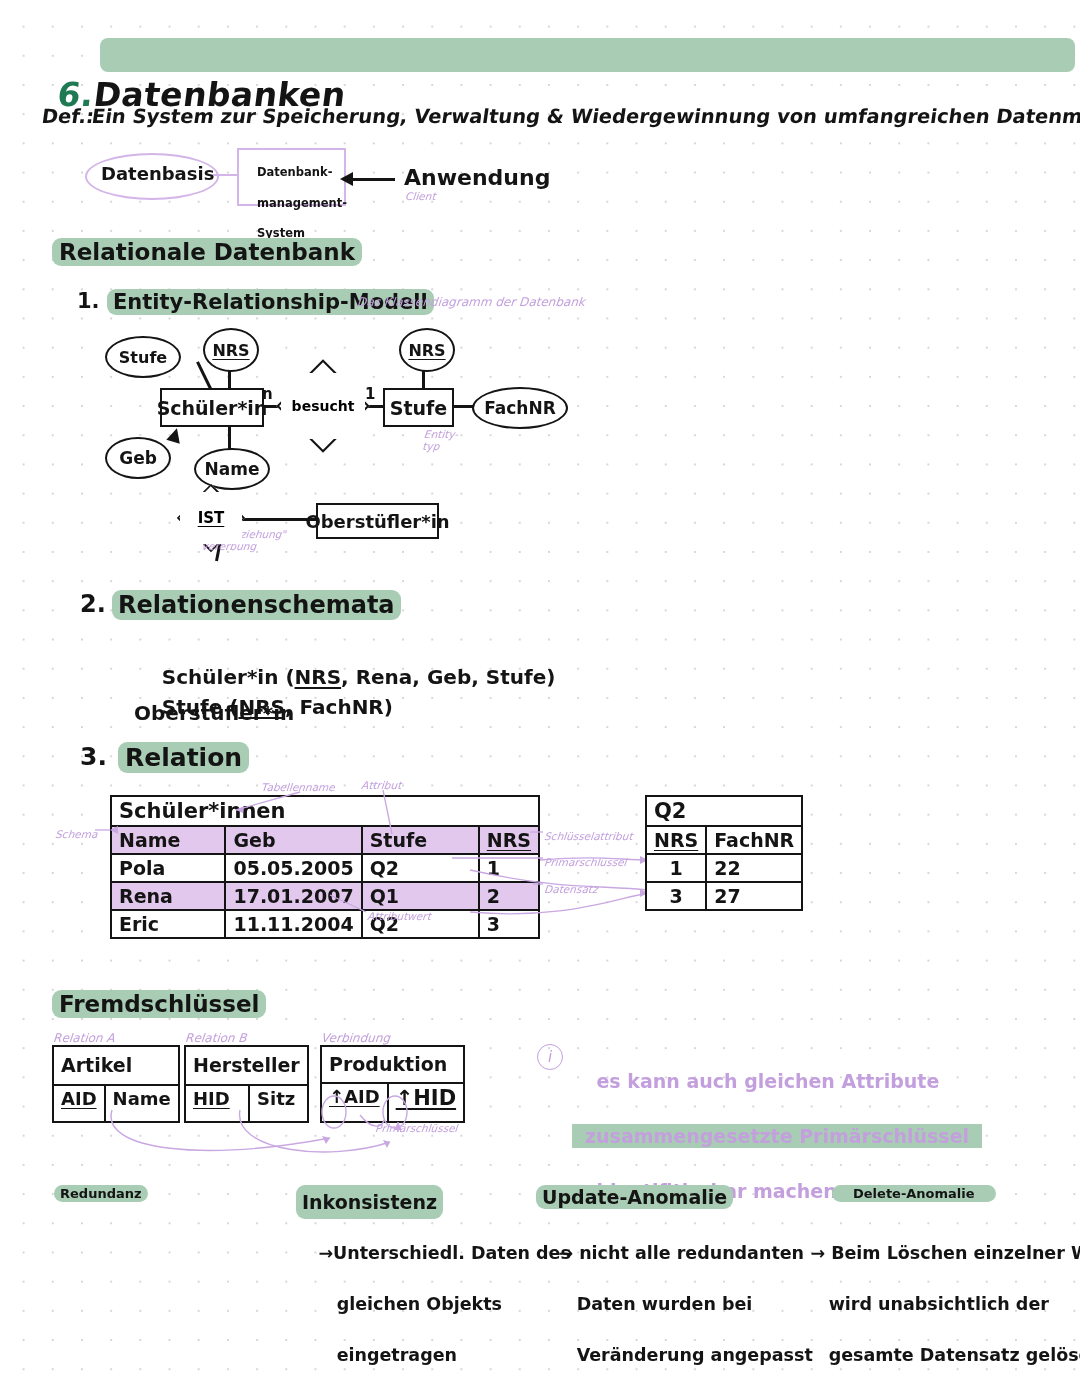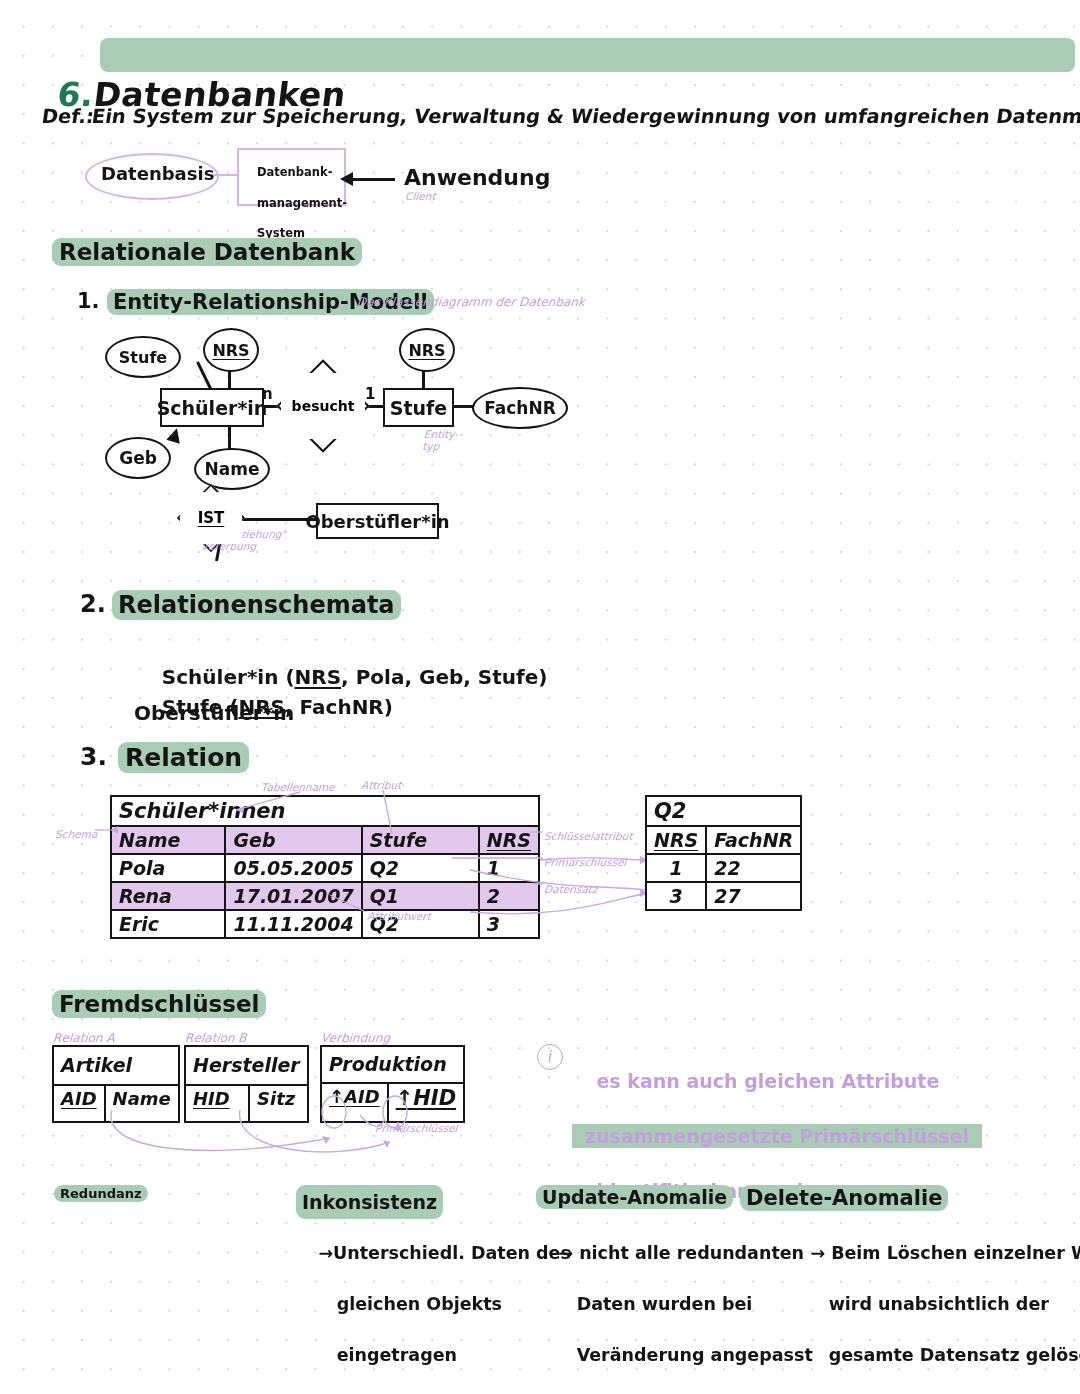--- a/index.html
+++ b/index.html
@@ -62,21 +62,21 @@
     position:absolute;inset:0;border:2.6px solid #141414;background:#fff;
     transform:rotate(45deg);
   }
   .diamond .lbl{position:absolute;inset:0;display:flex;align-items:center;
     justify-content:center;font-weight:700;z-index:2;background:#fff;}
 
   .line{position:absolute;background:#141414;}
 
   
   .tbl{position:absolute;border:2.6px solid #141414;background:#fff;
-       border-collapse:collapse;font-style:italic;}
+       border-collapse:collapse;}
   .tbl td,.tbl th{border:2.2px solid #141414;padding:2px 7px;
        font-weight:700;color:#141414;text-align:left;font-size:19px;}
   .tbl .cap td{border:none;border-bottom:2.4px solid #141414;font-size:21px;}
 
   .u{text-decoration:underline;text-underline-offset:3px;}
 
   .bullet{position:absolute;white-space:pre;line-height:1.45;}
 </style>
 </head>
 <body>
@@ -174,21 +174,21 @@
 
   <div class="anno" style="left:424px;top:428px;">Entity-
 typ</div>
   <div class="anno" style="left:203px;top:528px;">"IST-Beziehung"
 Vererbung</div>
 
   <div class="ink hand" style="left:80px;top:590px;font-size:24px;font-weight:700;">2.</div>
   <div class="ink hand hl-green" style="left:112px;top:590px;font-size:24px;font-weight:700;padding:1px 6px;">Relationenschemata</div>
 
   <div class="ink hand" style="left:134px;top:641px;font-size:20px;">
-    <span>Schüler*in</span><span> (</span><span class="u">NRS</span><span>, Pola, Geb, Stufe</span><span>)</span>
+    <span>Schüler*in</span><span> (</span><span class="u">NRS</span><span>, Rena, Geb, Stufe</span><span>)</span>
   </div>
   <div class="ink hand" style="left:134px;top:671px;font-size:20px;">
     <span>Stufe</span><span> (</span><span class="u">NRS</span><span>, FachNR</span><span>)</span>
   </div>
   <div class="ink hand" style="left:134px;top:701px;font-size:20px;">Oberstüfler*in</div>
 
   <div class="ink hand" style="left:80px;top:742px;font-size:25px;font-weight:700;">3.</div>
   <div class="ink hand hl-green" style="left:118px;top:742px;font-size:25px;font-weight:700;padding:1px 7px;">Relation</div>
 
   <table class="tbl" style="left:110px;top:795px;width:430px;">
@@ -351,20 +351,20 @@
   </div>
 
   <div class="ink hand hl-green" style="left:536px;top:1185px;font-size:19px;font-weight:700;padding:1px 6px;">Update-Anomalie</div>
   <div class="ink hand bullet" style="left:534px;top:1216px;font-size:17.5px;">
     <span>→ nicht alle redundanten</span><br>
     <span>   Daten wurden bei</span><br>
     <span>   Veränderung angepasst</span><br>
     
   </div>
 
-  <div class="ink hand hl-green" style="left:740px;top:1185px;font-size:21px;font-weight:700;padding:1px 6px;">Delete-Anomalie</div>
+  <div class="ink hand hl-green" style="left:832px;top:1185px;font-size:13px;font-weight:700;padding:1px 21px;">Delete-Anomalie</div>
   <div class="ink hand bullet" style="left:786px;top:1216px;font-size:17.5px;">
     <span>→ Beim Löschen einzelner Werte</span><br>
     <span>   wird unabsichtlich der</span><br>
     <span>   gesamte Datensatz gelöscht</span>
   </div>
 
 </div>
 
 </body></html>

